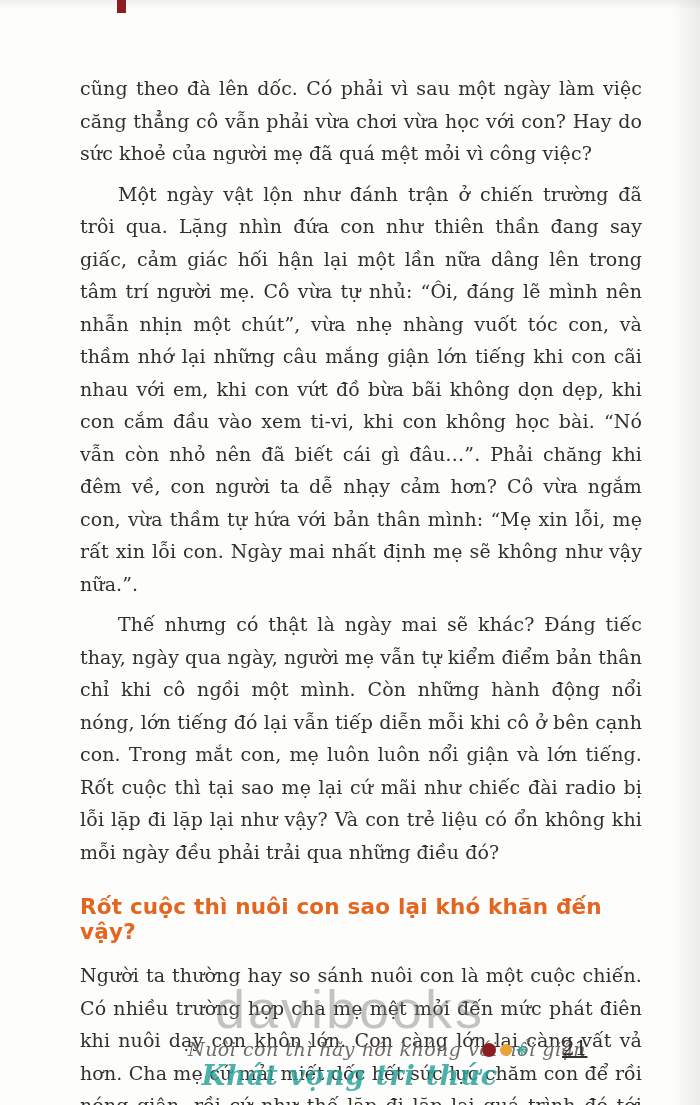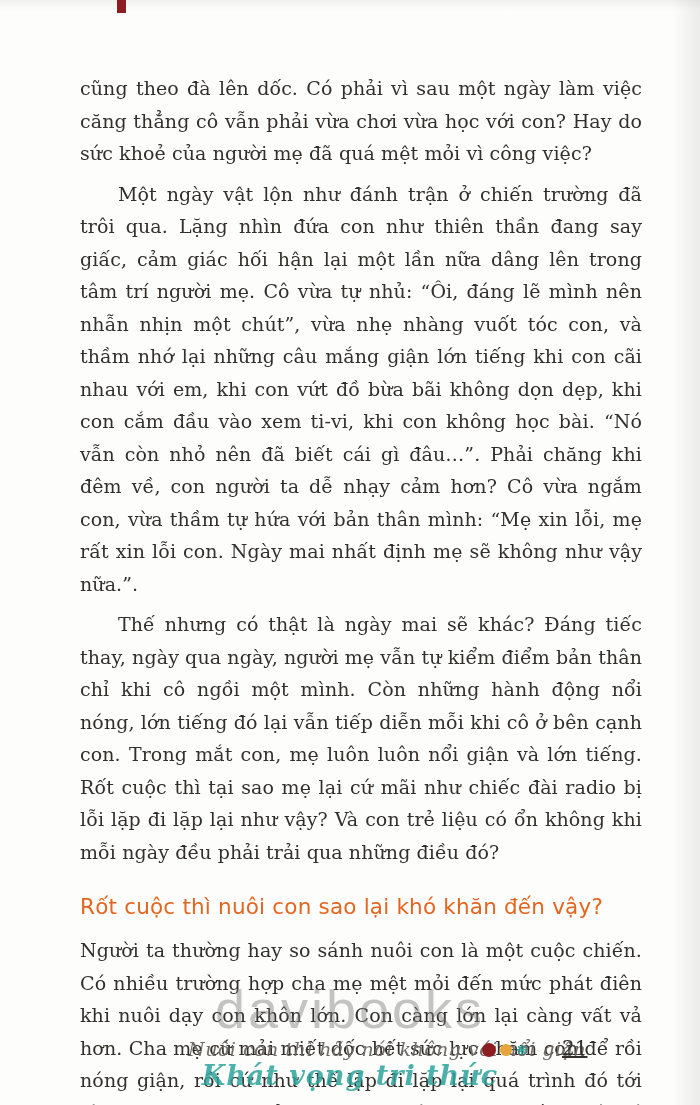--- a/index.html
+++ b/index.html
@@ -54,21 +54,21 @@
     text-align: justify;
     letter-spacing: 0.1px;
   }
   .para.indent {
     text-indent: 38px;
     margin-top: 8px;
   }
   .section-heading {
     margin: 26px 0 15px 0;
     font-family: "DejaVu Sans", sans-serif;
-    font-weight: normal;
+    font-weight: bold;
     font-size: 21.5px;
     color: #e4651f;
     letter-spacing: 0.2px;
   }
   .watermark-main {
     position: absolute;
     left: 50%;
     top: 978px;
     transform: translateX(-50%);
     font-family: Liberation Sans, sans-serif;

